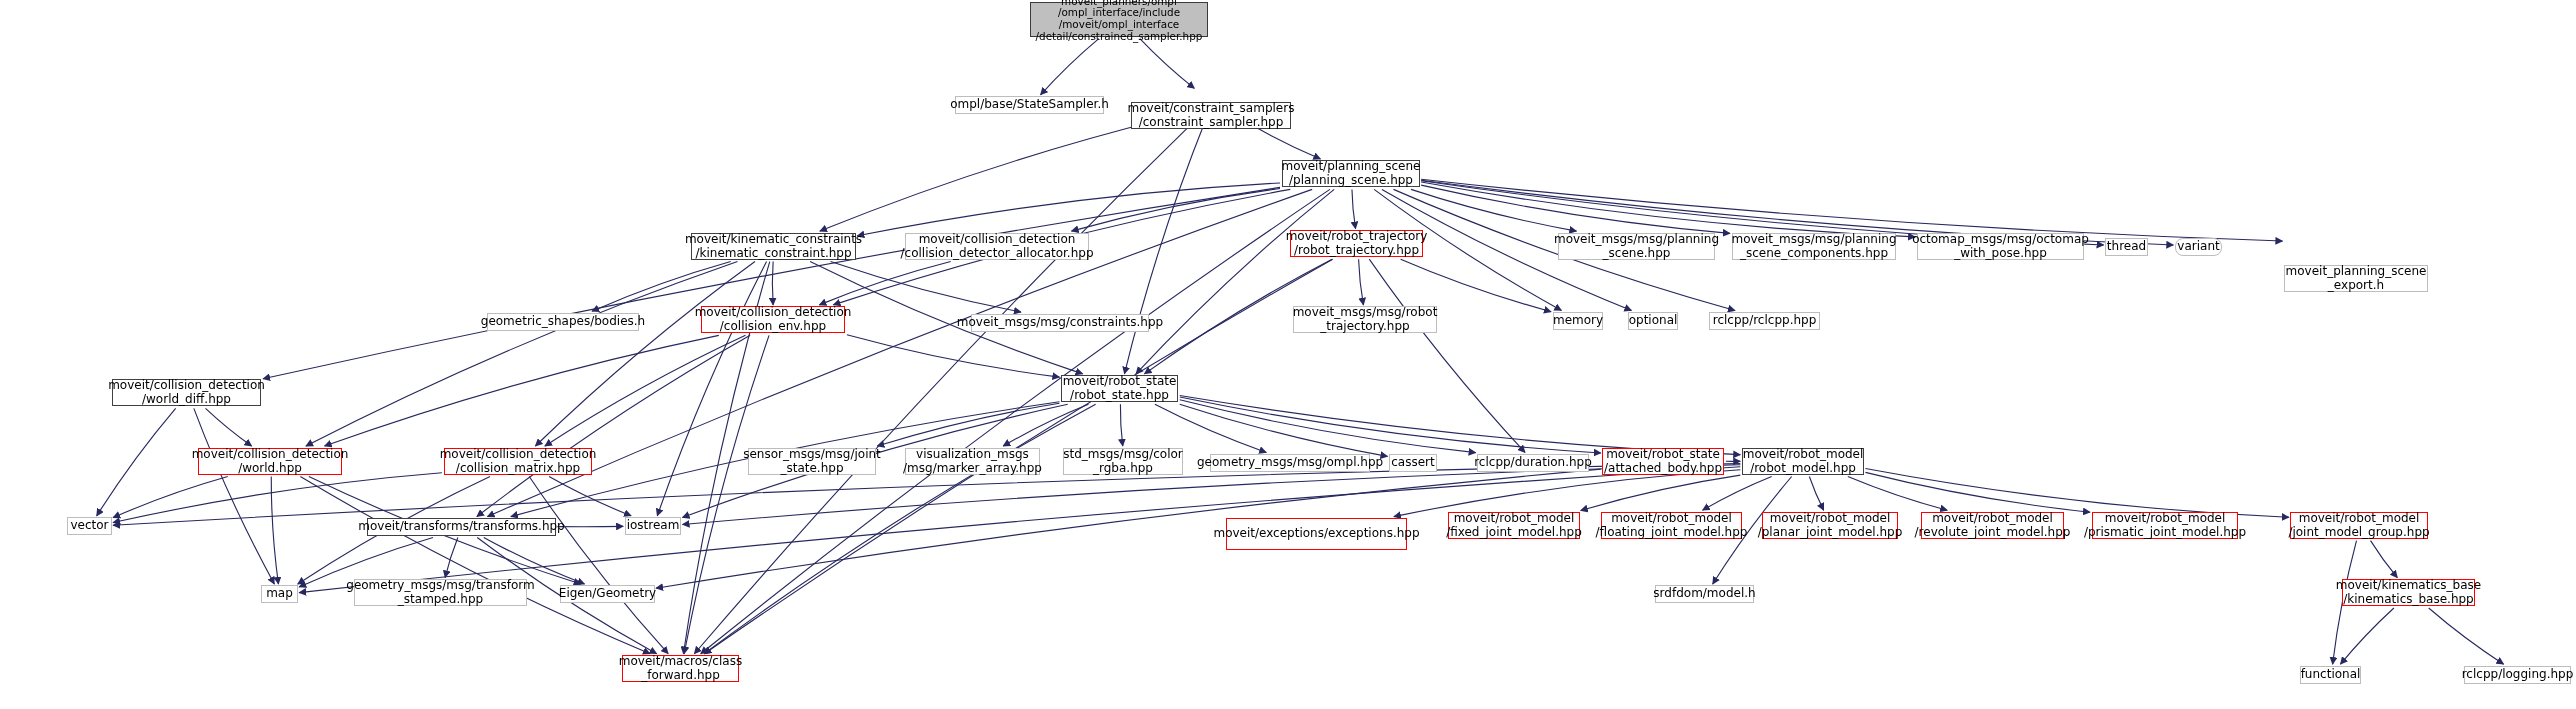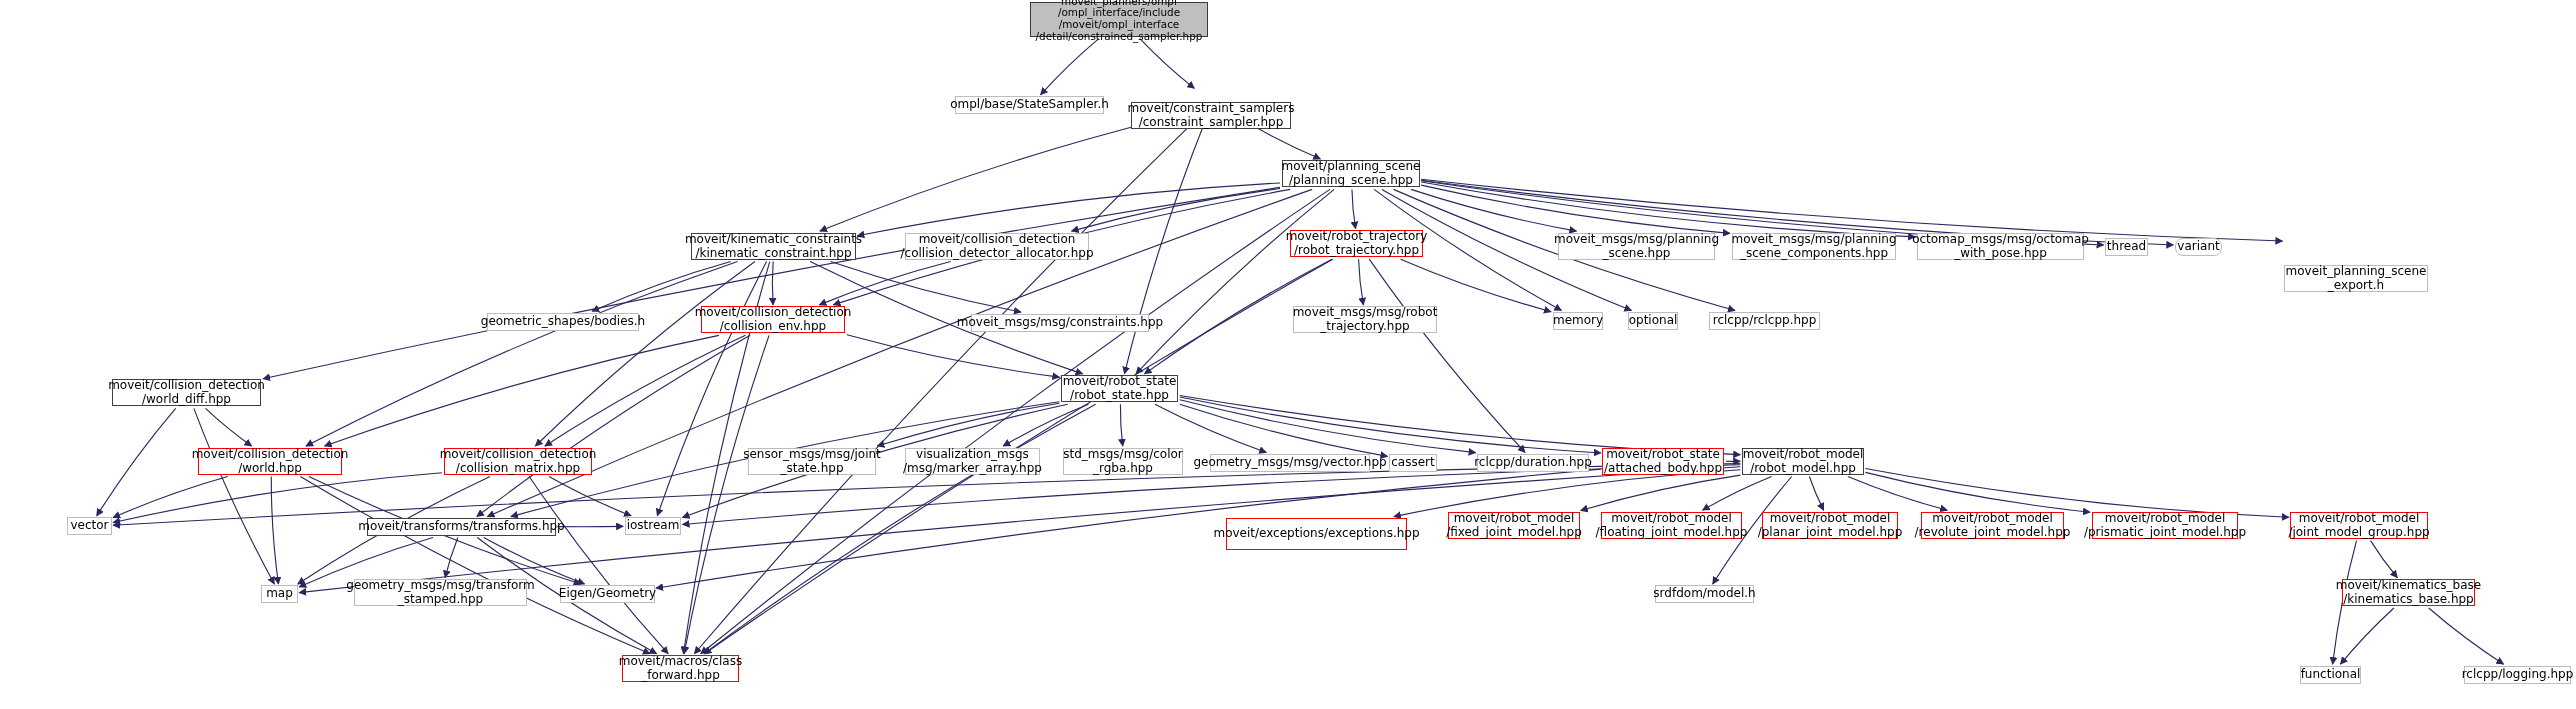--- a/index.html
+++ b/index.html
@@ -135,21 +135,21 @@
       <div class="node " style="left: 1553px; top: 312px; width: 50px; height: 17.6px;"><div><span>memory</span></div></div>
       <div class="node " style="left: 1628px; top: 312px; width: 50px; height: 17.6px;"><div><span>optional</span></div></div>
       <div class="node " style="left: 1709px; top: 312px; width: 111px; height: 17.6px;"><div><span>rclcpp/rclcpp.hpp</span></div></div>
       <div class="node dark" style="left: 112px; top: 379px; width: 149px; height: 27px;"><div><span>moveit/collision_detection</span><span>/world_diff.hpp</span></div></div>
       <div class="node dark" style="left: 1061px; top: 375px; width: 117px; height: 27px;"><div><span>moveit/robot_state</span><span>/robot_state.hpp</span></div></div>
       <div class="node hi" style="left: 198px; top: 448px; width: 144px; height: 27px;"><div><span>moveit/collision_detection</span><span>/world.hpp</span></div></div>
       <div class="node hi" style="left: 444px; top: 448px; width: 148px; height: 27px;"><div><span>moveit/collision_detection</span><span>/collision_matrix.hpp</span></div></div>
       <div class="node " style="left: 748px; top: 448px; width: 128px; height: 27px;"><div><span>sensor_msgs/msg/joint</span><span>_state.hpp</span></div></div>
       <div class="node " style="left: 905px; top: 448px; width: 135px; height: 27px;"><div><span>visualization_msgs</span><span>/msg/marker_array.hpp</span></div></div>
       <div class="node " style="left: 1063px; top: 448px; width: 120px; height: 27px;"><div><span>std_msgs/msg/color</span><span>_rgba.hpp</span></div></div>
-      <div class="node " style="left: 1210px; top: 454px; width: 160px; height: 17.6px;"><div><span>geometry_msgs/msg/vector.hpp</span></div></div>
+      <div class="node " style="left: 1210px; top: 454px; width: 160px; height: 17.6px;"><div><span>geometry_msgs/msg/ompl.hpp</span></div></div>
       <div class="node " style="left: 1389px; top: 454px; width: 48px; height: 17.6px;"><div><span>cassert</span></div></div>
       <div class="node " style="left: 1477px; top: 454px; width: 112px; height: 17.6px;"><div><span>rclcpp/duration.hpp</span></div></div>
       <div class="node hi" style="left: 1602px; top: 448px; width: 122px; height: 27px;"><div><span>moveit/robot_state</span><span>/attached_body.hpp</span></div></div>
       <div class="node dark" style="left: 1742px; top: 448px; width: 122px; height: 27px;"><div><span>moveit/robot_model</span><span>/robot_model.hpp</span></div></div>
       <div class="node " style="left: 67px; top: 517px; width: 45px; height: 17.6px;"><div><span>vector</span></div></div>
       <div class="node dark" style="left: 367px; top: 518px; width: 189px; height: 17.6px;"><div><span>moveit/transforms/transforms.hpp</span></div></div>
       <div class="node " style="left: 625px; top: 517px; width: 56px; height: 17.6px;"><div><span>iostream</span></div></div>
       <div class="node hi" style="left: 1226px; top: 518px; width: 181px; height: 32px;"><div><span>moveit/exceptions/exceptions.hpp</span></div></div>
       <div class="node hi" style="left: 1448px; top: 512px; width: 132px; height: 27px;"><div><span>moveit/robot_model</span><span>/fixed_joint_model.hpp</span></div></div>
       <div class="node hi" style="left: 1601px; top: 512px; width: 141px; height: 27px;"><div><span>moveit/robot_model</span><span>/floating_joint_model.hpp</span></div></div>

